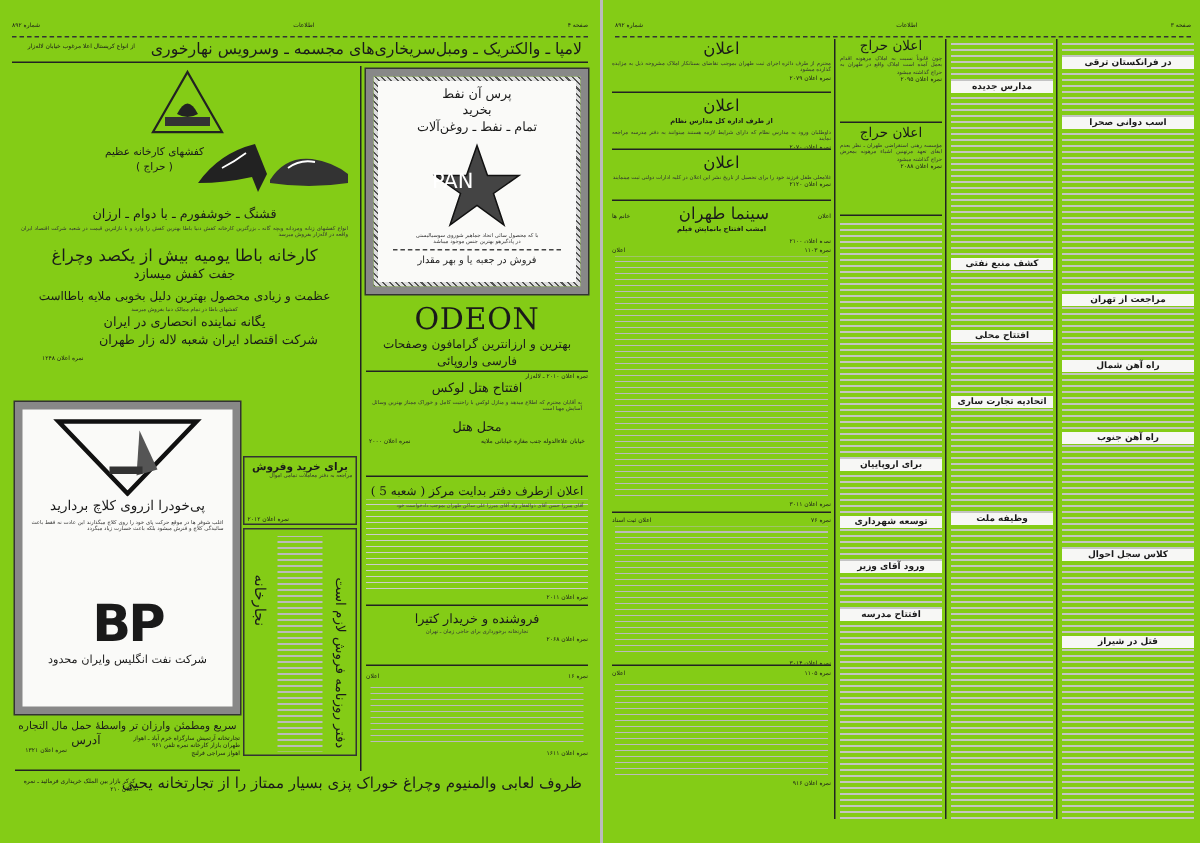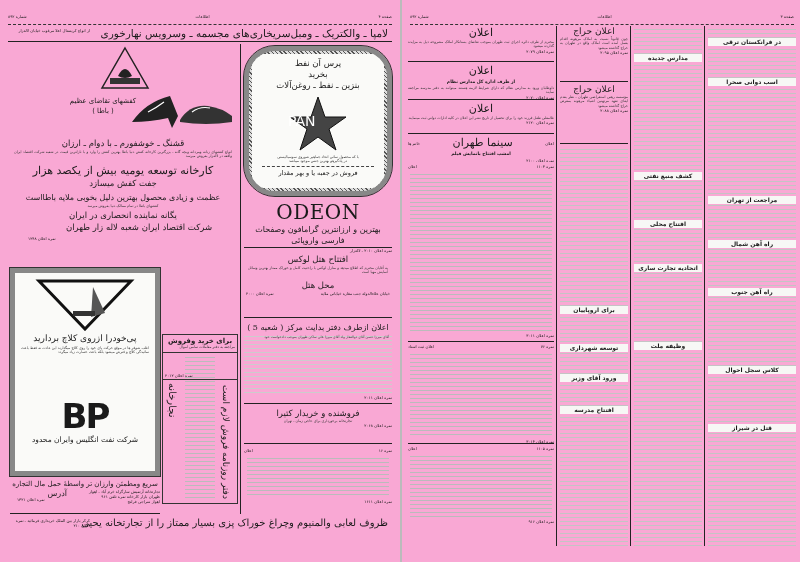--- a/index.html
+++ b/index.html
@@ -1,31 +1,31 @@
 <!DOCTYPE html>
 <html><head>
 <meta charset="utf-8">
 <style>
   html,body{margin:0;padding:0;background:#fff;}
   body{width:800px;height:562px;overflow:hidden;font-family:"DejaVu Sans",sans-serif;color:#1a1a1a;}
   .spread{position:relative;width:800px;height:562px;background:#f4f4f2;}
-  .page{position:absolute;top:0;height:562px;background:#f9a8d4;overflow:hidden;}
+  .page{position:absolute;top:0;height:562px;background:#84cc16;overflow:hidden;}
   .page-left{left:0;width:400px;}
   .page-right{left:400px;width:400px;border-left:2px solid #bbb;}
   .folio{position:absolute;top:14px;left:8px;right:8px;height:10px;font-size:5px;display:flex;justify-content:space-between;direction:rtl;border-bottom:1px dashed #333;}
   .abs{position:absolute;box-sizing:border-box;overflow:hidden;direction:rtl;}
   .rule{position:absolute;background:#222;}
   .banner{font-family:"DejaVu Serif",serif;font-size:10.5px;line-height:14px;white-space:nowrap;text-align:right;padding-right:4px;}
   .tiny{font-size:4px;line-height:5px;}
   .fine{font-size:3.6px;line-height:4.4px;color:#333;text-align:justify;}
   .h-md{font-family:"DejaVu Serif",serif;font-size:11px;line-height:14px;text-align:center;white-space:nowrap;}
   .h-sm{font-family:"DejaVu Serif",serif;font-size:8.5px;line-height:11px;text-align:center;white-space:nowrap;}
   .h-xs{font-size:6px;line-height:8px;text-align:center;font-weight:bold;white-space:nowrap;}
   .frame{border:5px solid #888;outline:1px solid #333;background:#fafaf8;}
-  .hatch{background:repeating-linear-gradient(45deg,#555 0 1px,#ddd 1px 3px);border-radius:31px;}
+  .hatch{background:repeating-linear-gradient(45deg,#555 0 1px,#ddd 1px 3px);}
   .textcol{font-size:3.4px;line-height:4.3px;color:#444;text-align:justify;}
   .logo-odeon{font-family:"DejaVu Serif",serif;font-size:20px;direction:ltr;text-align:center;letter-spacing:0.5px;}
   .logo-bp{font-family:"DejaVu Sans",sans-serif;font-weight:bold;font-size:34px;direction:ltr;text-align:center;letter-spacing:-2px;}
   .vertical{writing-mode:vertical-rl;font-family:"DejaVu Serif",serif;}
 </style>
 </head>
 <body>
 
 <div class="spread">
 
@@ -49,39 +49,39 @@
       </svg>
       <div class="tiny" style="position:absolute;left:100px;top:34px;direction:ltr;color:#fff;font-weight:bold;"></div>
       <svg style="position:absolute;right:4px;top:52px;" width="56" height="30">
         <path d="M2,22 q10,-16 28,-14 q14,2 24,10 l0,6 q-26,4 -52,0z" fill="#333"></path>
         <path d="M14,14 q8,-6 18,-4" stroke="#fff" stroke-width="1.2" fill="none"></path>
       </svg>
       <svg style="position:absolute;left:120px;top:46px;" width="56" height="40">
         <path d="M4,30 q14,-20 38,-26 l8,20 l-6,12 l-4,-10 q-18,4 -36,4z" fill="#222"></path>
         <path d="M20,20 q8,-4 16,-10" stroke="#fff" stroke-width="1.2" fill="none"></path>
       </svg>
-      <div class="h-xs" style="position:absolute;left:60px;top:50px;width:70px;font-weight:normal;font-size:7px;line-height:10px;white-space:normal;">کفشهای تقاضای عظیم ( باطا )</div>
+      <div class="h-xs" style="position:absolute;left:60px;top:50px;width:70px;font-weight:normal;font-size:7px;line-height:10px;white-space:normal;">کفشهای کارخانه عظیم ( حراج )</div>
       <div class="h-sm" style="position:absolute;left:0;top:92px;width:230px;">قشنگ ـ خوشفورم ـ با دوام ـ ارزان</div>
       <div class="fine" style="position:absolute;left:6px;top:104px;width:218px;">انواع کفشهای زنانه ومردانه وبچه گانه ـ بزرگترین کارخانه کفش دنیا باطا بهترین کفش را وارد و با نازلترین قیمت در شعبه شرکت اقتصاد ایران واقعه در لاله‌زار بفروش میرسد</div>
-      <div class="h-md" style="position:absolute;left:0;top:118px;width:230px;">کارخانه توسعه یومیه بیش از یکصد هزار</div>
+      <div class="h-md" style="position:absolute;left:0;top:118px;width:230px;">کارخانه باطا یومیه بیش از یکصد وچراغ</div>
       <div class="h-sm" style="position:absolute;left:0;top:132px;width:230px;">جفت کفش میسازد</div>
       <div class="h-sm" style="position:absolute;left:0;top:146px;width:230px;font-size:8px;">عظمت و زیادی محصول بهترین دلیل بخوبی ملایه باطااست</div>
       <div class="fine" style="position:absolute;left:20px;top:158px;width:190px;text-align:center;">کفشهای باطا در تمام ممالک دنیا بفروش میرسد</div>
       <div class="h-sm" style="position:absolute;left:0;top:164px;width:230px;">یگانه نماینده انحصاری در ایران</div>
       <div class="h-sm" style="position:absolute;left:16px;top:176px;width:230px;">شرکت اقتصاد ایران شعبه لاله زار طهران</div>
       <div class="tiny" style="position:absolute;left:20px;top:190px;">نمره اعلان ۱۲۴۸</div>
     </div>
 
     <div class="rule" style="left:240px;top:44px;width:1px;height:470px;"></div>
 
     <div class="abs frame hatch" style="left:244px;top:46px;width:148px;height:150px;">
       <div style="position:absolute;inset:3px;background:#fafaf8;">
         <div class="h-sm" style="margin-top:4px;">پرس آن نفط</div>
         <div class="h-sm">بخرید</div>
-        <div class="h-sm">بنزین ـ نفط ـ روغن‌آلات</div>
+        <div class="h-sm">تمام ـ نفط ـ روغن‌آلات</div>
         <div style="position:relative;width:60px;height:58px;margin:4px auto 0;">
           <svg width="60" height="58">
             <polygon points="30,2 37,22 58,22 41,34 48,55 30,42 12,55 19,34 2,22 23,22" fill="#444" stroke="#111"></polygon>
           </svg>
           <div style="position:absolute;left:0;top:18px;width:60px;text-align:left;font-weight:normal;font-size:14px;color:#fff;direction:ltr;">PAN</div>
         </div>
         <div class="fine" style="text-align:center;padding:2px 6px 0;">با که محصول سائی اتحاد جماهیر شوروی سوسیالیستی</div>
         <div class="fine" style="text-align:center;padding:0 6px;">در پادگیرهو بهترین جنس موجود میباشد</div>
         <div style="border-top:1px dashed #444;margin:2px 10px;"></div>
         <div class="h-xs" style="font-weight:normal;font-size:6.5px;">فروش در جعبه یا و بهر مقدار</div>
@@ -99,21 +99,21 @@
       <div class="h-sm">افتتاح هتل لوکس</div>
       <div class="fine" style="padding:1px 4px;">به آقایان محترم که اطلاع میدهد و منازل لوکس با راحتیت کامل و خوراک ممتاز بهترین وسائل آسایش مهیا است</div>
       <div class="h-sm" style="margin-top:4px;">محل هتل</div>
       <div class="tiny" style="display:flex;justify-content:space-between;padding:0 2px;">
         <span>خیابان علاءالدوله جنب مغازه خیابانی ملایه</span>
         <span>نمره اعلان ۲۰۰۰</span>
       </div>
     </div>
 
 
-    <div class="abs" style="left:162px;top:304px;width:76px;height:46px;border:1px solid #333;padding:2px;margin-top:30px;">
+    <div class="abs" style="left:162px;top:304px;width:76px;height:46px;border:1px solid #333;padding:2px;">
       <div class="h-xs" style="font-size:7px;">برای خرید وفروش</div>
       <div class="fine">مراجعه به دفتر معاملات تمامی اموال</div>
       <div class="tiny" style="position:absolute;bottom:1px;left:2px;">نمره اعلان ۲۰۱۲</div>
     </div>
 
     <div class="abs" style="left:162px;top:352px;width:76px;height:152px;border:1px solid #333;">
       <div class="vertical" style="position:absolute;right:6px;top:6px;height:140px;font-size:9px;">دفتر روزنامه فروش لازم است</div>
       <div style="position:absolute;right:22px;top:4px;width:30px;height:144px;background:repeating-linear-gradient(180deg,#bbb 0 1px,transparent 1px 4px);"></div>
       <div class="vertical" style="position:absolute;left:4px;top:30px;font-size:10px;">نجارخانه</div>
     </div>

